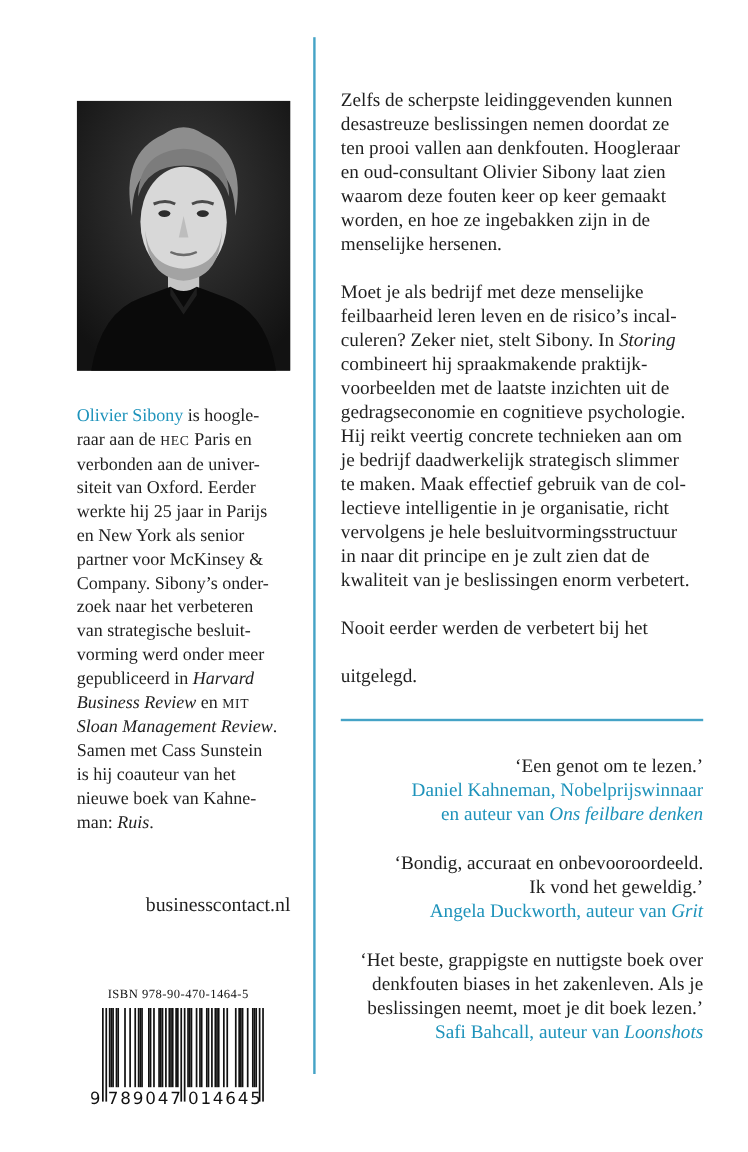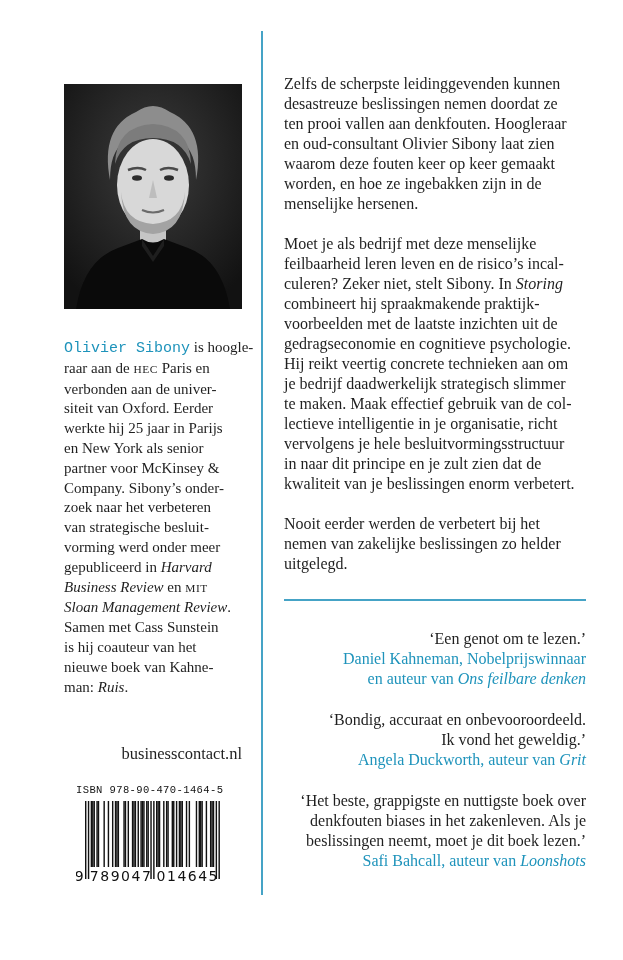--- a/index.html
+++ b/index.html
@@ -11,35 +11,35 @@
     overflow:hidden;
   }
   .vdivider{ position:absolute; left:261px; top:31px; width:2px; height:864px; background:var(--divider); }
 
   
   .photo{ position:absolute; left:64px; top:84px; width:178px; height:225px; }
   .photo svg{ display:block; }
   .bio{ position:absolute; left:64px; top:338px; width:200px; font-size:15px; line-height:19.8px; }
   .website{ position:absolute; left:64px; top:744px; width:178px; text-align:right; font-size:16.5px; }
   .barcode-block{ position:absolute; left:76px; top:784px; width:145px; text-align:center; }
-  .isbn{ font-family:Liberation Mono, monospace; font-size:10.5px; letter-spacing:0.4px; color:#111; margin-bottom:5px; white-space:nowrap; }
+  .isbn{ font-family:Liberation Serif, serif; font-size:10.5px; letter-spacing:0.4px; color:#111; margin-bottom:5px; white-space:nowrap;margin-top:40px; }
   .barcode rect{ fill:#111; }
   .bdigits{ font-family:"DejaVu Sans","Liberation Sans",sans-serif; font-size:14px; letter-spacing:1.5px; fill:#111; }
 
   
   .right-col{ position:absolute; left:284px; top:74px; width:302px; font-size:16px; line-height:20px; }
   .para{ margin-bottom:20px; }
   .para.last{ margin-bottom:0; }
   .hdivider{ height:2px; background:var(--divider); margin:25px 0 28px 0; }
   .quote{ text-align:right; margin-bottom:21px; }
   .qtext{ color:var(--text); }
   .qattr{ color:var(--accent); }
 
   
-  .accent{ color:var(--accent);font-family:Liberation Mono, monospace; }
+  .accent{ color:var(--accent); }
   .i{ font-style:italic; }
   .sc{ font-size:0.76em; letter-spacing:0.05em; }
 </style>
 </head>
 <body>
 
 <div class="page">
 
   <div class="vdivider"></div>
 
@@ -131,21 +131,21 @@
           <text class="bdigits" x="4" y="80" text-anchor="middle">9</text>
           <text class="bdigits" x="45.08" y="80" text-anchor="middle">789047</text>
           <text class="bdigits" x="111.82" y="80" text-anchor="middle">014645</text>
         </svg>
     </div>
   </section>
 
   <section class="right-col">
     <p class="para"><span>Zelfs de scherpste leidinggevenden kunnen</span><br><span>desastreuze beslissingen nemen doordat ze</span><br><span>ten prooi vallen aan denkfouten. Hoogleraar</span><br><span>en oud-consultant Olivier Sibony laat zien</span><br><span>waarom deze fouten keer op keer gemaakt</span><br><span>worden, en hoe ze ingebakken zijn in de</span><br><span>menselijke hersenen.</span></p>
     <p class="para"><span>Moet je als bedrijf met deze menselijke</span><br><span>feilbaarheid leren leven en de risico’s incal-</span><br><span>culeren? Zeker niet, stelt Sibony. In </span><span class="i">Storing</span><br><span>combineert hij spraakmakende praktijk-</span><br><span>voorbeelden met de laatste inzichten uit de</span><br><span>gedragseconomie en cognitieve psychologie.</span><br><span>Hij reikt veertig concrete technieken aan om</span><br><span>je bedrijf daadwerkelijk strategisch slimmer</span><br><span>te maken. Maak effectief gebruik van de col-</span><br><span>lectieve intelligentie in je organisatie, richt</span><br><span>vervolgens je hele besluitvormingsstructuur</span><br><span>in naar dit principe en je zult zien dat de</span><br><span>kwaliteit van je beslissingen enorm verbetert.</span></p>
-    <p class="para last"><span>Nooit eerder werden de verbetert bij het</span><br><span>nemen van zakelijke beslissingen zo helder</span><br><span>uitgelegd.</span></p>
+    <p class="para last"><span>Nooit eerder werden de verbetert bij het</span><br><br><span>uitgelegd.</span></p>
 
     <div class="hdivider"></div>
 
     <div class="quote">
       <div class="qtext"><span>‘Een genot om te lezen.’</span></div>
       <div class="qattr"><span>Daniel Kahneman, Nobelprijswinnaar</span><br><span>en auteur van </span><span class="i">Ons feilbare denken</span></div>
     </div>
 
     <div class="quote">
       <div class="qtext"><span>‘Bondig, accuraat en onbevooroordeeld.</span><br><span>Ik vond het geweldig.’</span></div>

